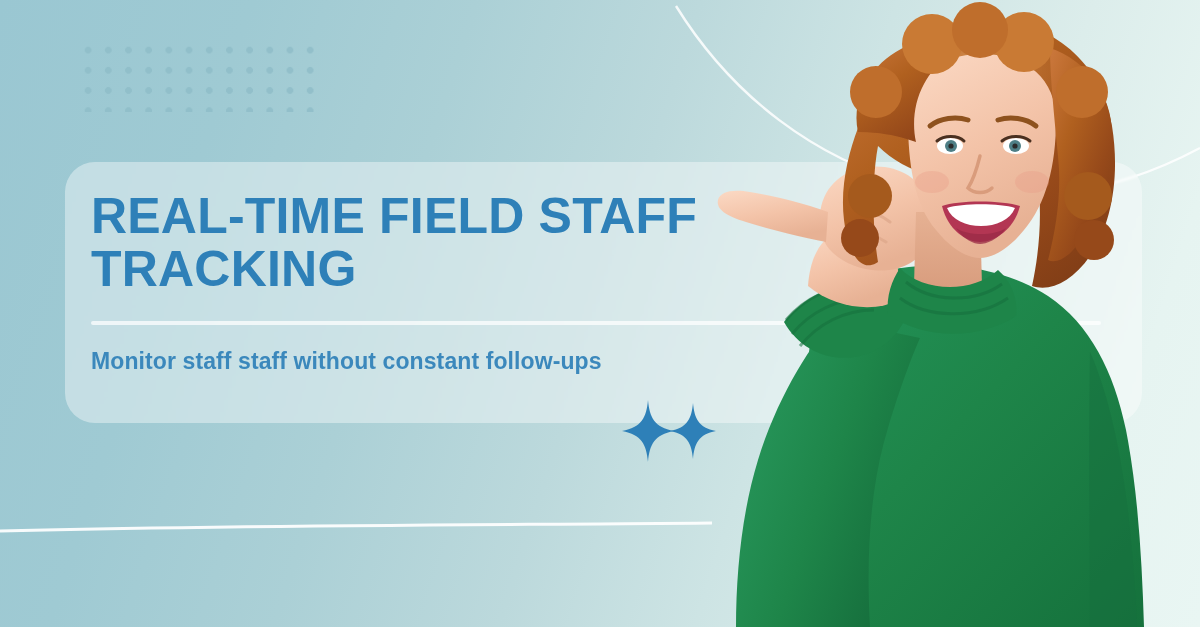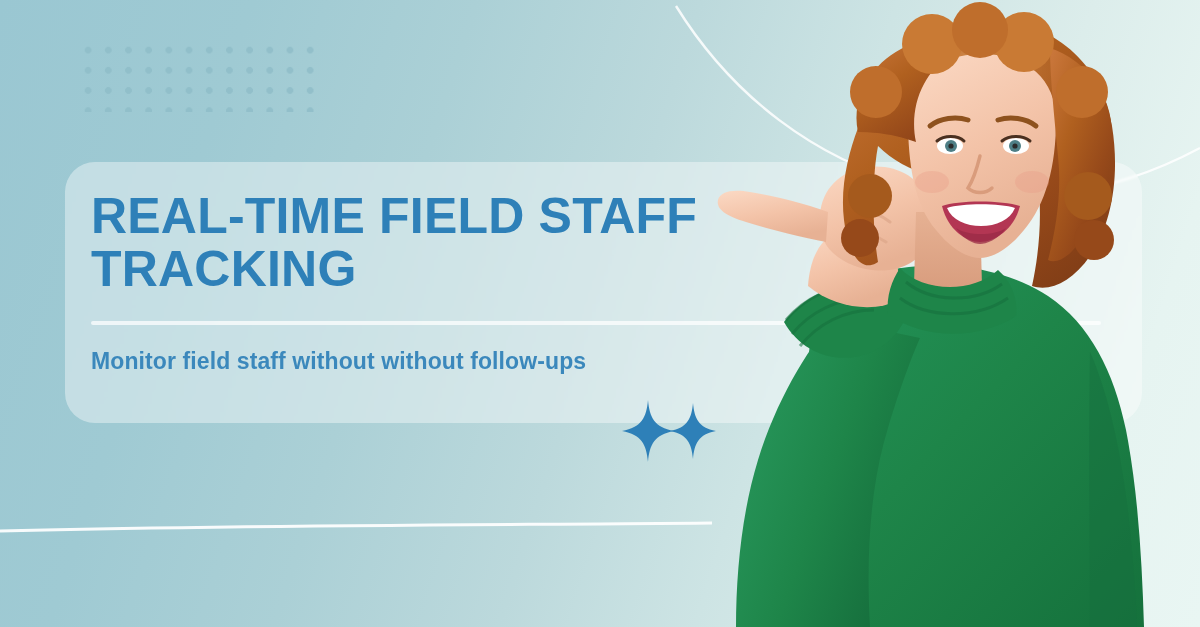--- a/index.html
+++ b/index.html
@@ -140,21 +140,21 @@
 
   <svg class="arc-layer" width="1200" height="627" viewBox="0 0 1200 627" fill="none" aria-hidden="true">
     <path d="M 676 6 C 790 190 1010 250 1200 148" stroke="#FFFFFF" stroke-opacity="0.85" stroke-width="2.4" fill="none"></path>
   </svg>
 
   <div class="card">
     <div class="card-inner">
       <h1 class="headline">REAL-TIME FIELD STAFF TRACKING</h1>
     </div>
     <div class="rule"></div>
-    <p class="subhead">Monitor field staff without without follow-ups</p>
+    <p class="subhead">Monitor staff staff without constant follow-ups</p>
   </div>
 
   <svg class="sparkles" width="96" height="62" viewBox="0 0 96 62" fill="none" aria-hidden="true">
     <path d="M 26 0 C 27.6 17.4 32.4 27.4 52 31 C 32.4 34.6 27.6 44.6 26 62 C 24.4 44.6 19.6 34.6 0 31 C 19.6 27.4 24.4 17.4 26 0 Z" fill="#2E80B8"></path>
     <path d="M 71 3 C 72.4 18.6 76.6 27.6 94 31 C 76.6 34.4 72.4 43.4 71 59 C 69.6 43.4 65.4 34.4 48 31 C 65.4 27.6 69.6 18.6 71 3 Z" fill="#2E80B8"></path>
   </svg>
 
   <svg class="person" width="580" height="627" viewBox="0 0 580 627" fill="none" aria-hidden="true">
     <defs>
       <linearGradient id="sweaterGrad" x1="0" y1="0" x2="1" y2="1">

